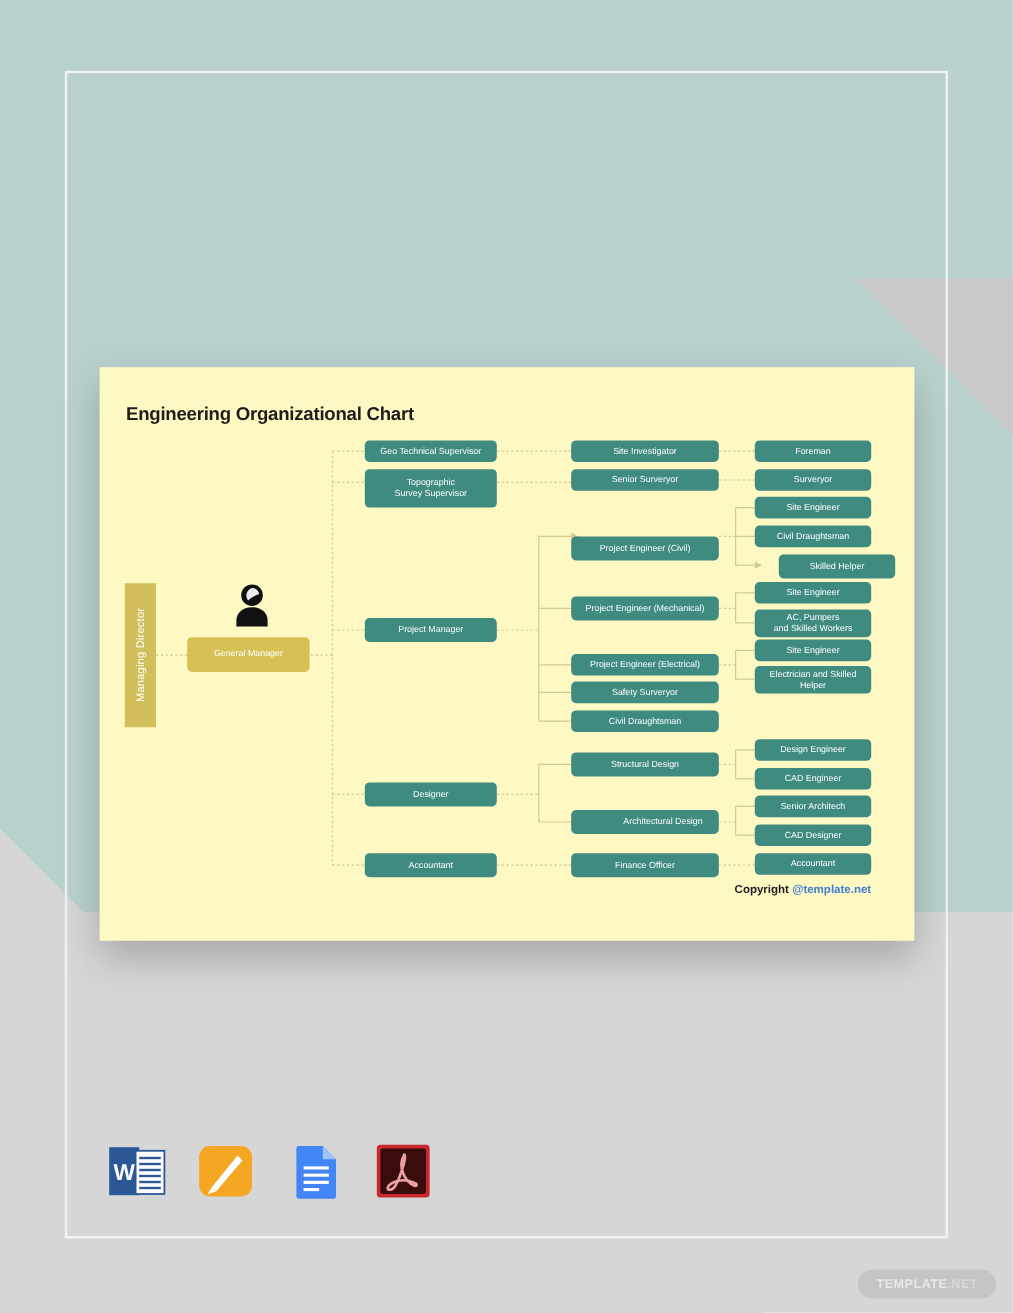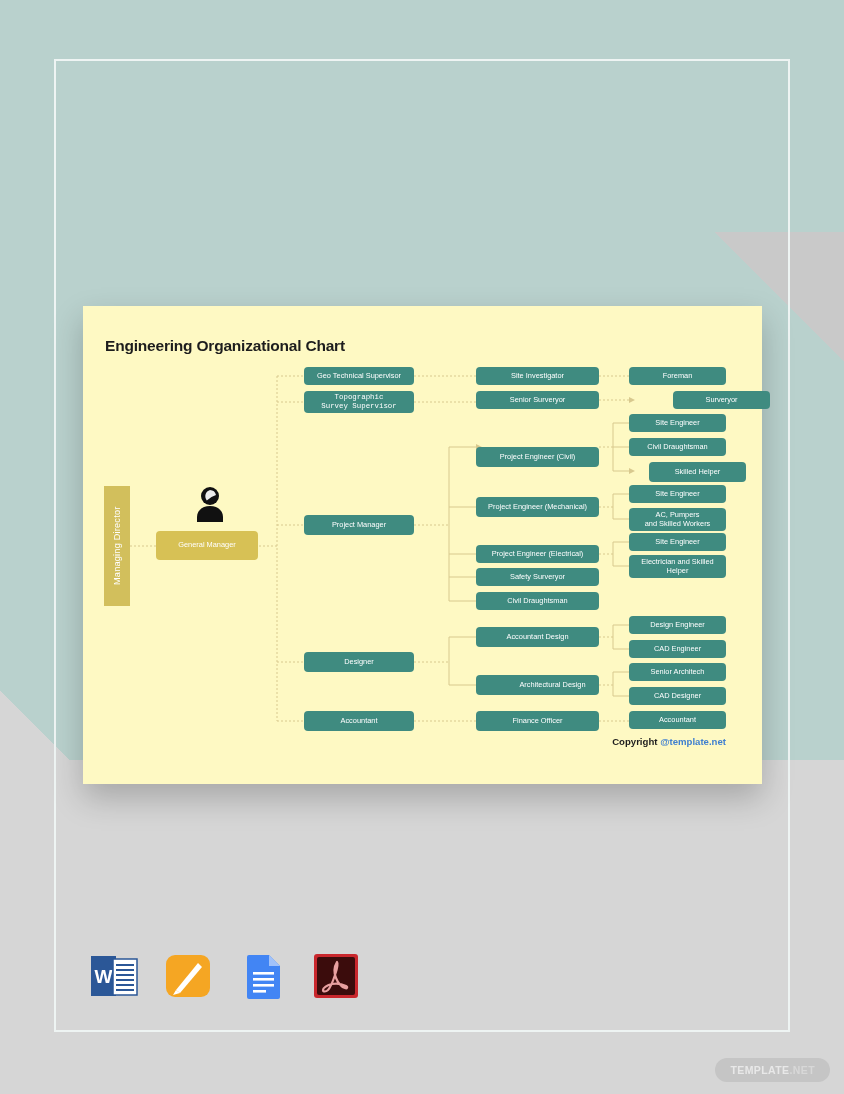--- a/index.html
+++ b/index.html
@@ -266,36 +266,36 @@
         <circle cx="17" cy="12" r="9" fill="#111111"></circle>
         <path d="M17 6 a6.5 6.5 0 0 1 6 5 q-5 1.6 -9.2 5.4 a6.5 6.5 0 0 1 3.2 -10.4 z" fill="#ffffff" opacity="0.92"></path>
         <path d="M17 22 c-8 0 -13 5 -13 11 v5 h26 v-5 c0 -6 -5 -11 -13 -11 z" fill="#111111"></path>
       </svg>
     </div>
 
     <div class="chart" id="node-layer">
         <div class="node vbar" style="left: 21px; top: 180px; width: 26px; height: 120px;">Managing Director</div>
         <div class="node gold" style="left: 73px; top: 225px; width: 102px; height: 29px;">General Manager</div>
         <div class="node teal" style="left: 221px; top: 61px; width: 110px; height: 18px;">Geo Technical Supervisor</div>
-        <div class="node teal" style="left: 221px; top: 85px; width: 110px; height: 22px; font-family: Liberation Mono, monospace;">Topographic<br>Survey Supervisor</div>
+        <div class="node teal" style="left: 221px; top: 85px; width: 110px; height: 32px;">Topographic<br>Survey Supervisor</div>
         <div class="node teal" style="left: 221px; top: 209px; width: 110px; height: 20px;">Project Manager</div>
         <div class="node teal" style="left: 221px; top: 346px; width: 110px; height: 20px;">Designer</div>
         <div class="node teal" style="left: 221px; top: 405px; width: 110px; height: 20px;">Accountant</div>
         <div class="node teal" style="left: 393px; top: 61px; width: 123px; height: 18px;">Site Investigator</div>
         <div class="node teal" style="left: 393px; top: 85px; width: 123px; height: 18px;">Senior Surveryor</div>
         <div class="node teal" style="left: 393px; top: 131px; width: 123px; height: 20px; margin-top: 10px;">Project Engineer (Civil)</div>
         <div class="node teal" style="left: 393px; top: 191px; width: 123px; height: 20px;">Project Engineer (Mechanical)</div>
         <div class="node teal" style="left: 393px; top: 239px; width: 123px; height: 18px;">Project Engineer (Electrical)</div>
         <div class="node teal" style="left: 393px; top: 262px; width: 123px; height: 18px;">Safety Surveryor</div>
         <div class="node teal" style="left: 393px; top: 286px; width: 123px; height: 18px;">Civil Draughtsman</div>
-        <div class="node teal" style="left: 393px; top: 321px; width: 123px; height: 20px;">Accountant Design</div>
+        <div class="node teal" style="left: 393px; top: 321px; width: 123px; height: 20px;">Structural Design</div>
         <div class="node teal" style="left: 393px; top: 369px; width: 123px; height: 20px; padding-left: 33px;">Architectural Design</div>
         <div class="node teal" style="left: 393px; top: 405px; width: 123px; height: 20px;">Finance Officer</div>
         <div class="node teal" style="left: 546px; top: 61px; width: 97px; height: 18px;">Foreman</div>
-        <div class="node teal" style="left: 546px; top: 85px; width: 97px; height: 18px; margin-left: 44px;">Surveryor</div>
+        <div class="node teal" style="left: 546px; top: 85px; width: 97px; height: 18px;">Surveryor</div>
         <div class="node teal" style="left: 546px; top: 108px; width: 97px; height: 18px;">Site Engineer</div>
         <div class="node teal" style="left: 546px; top: 132px; width: 97px; height: 18px;">Civil Draughtsman</div>
         <div class="node teal" style="left: 546px; top: 156px; width: 97px; height: 20px; margin-left: 20px;">Skilled Helper</div>
         <div class="node teal" style="left: 546px; top: 179px; width: 97px; height: 18px;">Site Engineer</div>
         <div class="node teal" style="left: 546px; top: 202px; width: 97px; height: 23px;">AC, Pumpers<br>and Skilled Workers</div>
         <div class="node teal" style="left: 546px; top: 227px; width: 97px; height: 18px;">Site Engineer</div>
         <div class="node teal" style="left: 546px; top: 249px; width: 97px; height: 23px;">Electrician and Skilled<br>Helper</div>
         <div class="node teal" style="left: 546px; top: 310px; width: 97px; height: 18px;">Design Engineer</div>
         <div class="node teal" style="left: 546px; top: 334px; width: 97px; height: 18px;">CAD Engineer</div>
         <div class="node teal" style="left: 546px; top: 357px; width: 97px; height: 18px;">Senior Architech</div>

